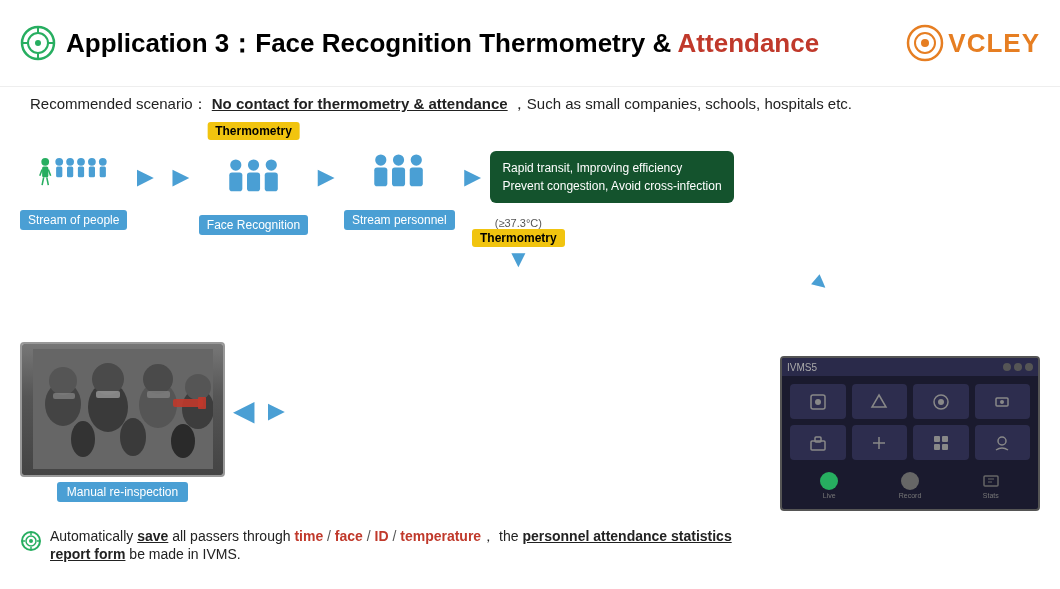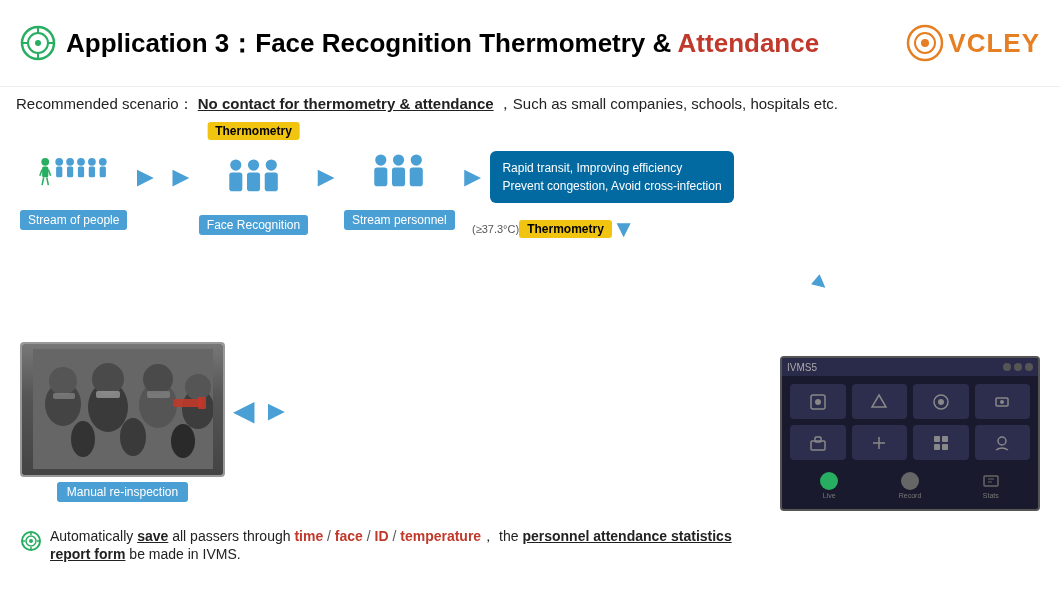--- a/index.html
+++ b/index.html
@@ -36,21 +36,21 @@
     .logo {
       margin-left: auto;
       font-size: 28px;
       font-weight: bold;
       color: #e67e22;
       letter-spacing: 1px;
     }
 
     
     .scenario-bar {
-      padding: 8px 16px;
+      padding: 8px 30px;
       font-size: 15px;
       color: #222;
     }
     .scenario-bar .underline {
       text-decoration: underline;
       font-weight: bold;
     }
 
     
     .diagram {
@@ -101,21 +101,21 @@
       border-radius: 3px;
       position: absolute;
       top: -18px;
       left: 50%;
       transform: translateX(-50%);
       white-space: nowrap;
     }
 
     
     .green-box {
-      background: #0369a1;
+      background: #14532d;
       color: #fff;
       font-size: 12px;
       padding: 8px 12px;
       border-radius: 6px;
       line-height: 1.5;
       margin-bottom: 22px;
       white-space: nowrap;
     }
     .photo-label {
       background: #4a9fd4;
@@ -318,21 +318,21 @@
 
     <div class="arrow-right">►</div>
 
     <div class="green-box">
       <div>Rapid transit, Improving efficiency</div>
       <div>Prevent congestion, Avoid cross-infection</div>
     </div>
 
   </div>
 
-  <div style="position:absolute; left:472px; top:95px; display:flex; flex-direction:row; align-items:center;">
+  <div style="position:absolute; left:472px; top:95px; display:flex; flex-direction:column; align-items:center;">
     <div style="font-size:11px; color:#555;">(≥37.3°C)</div>
     <div class="thermo-badge-small">Thermometry</div>
     <div style="font-size:24px; color:#4a9fd4; line-height:1;">▼</div>
   </div>
 
   <div style="position:absolute; right:228px; top:148px; font-size:22px; color:#4a9fd4; transform:rotate(40deg);">►</div>
 
   <div style="position:absolute; top:210px; left:20px; right:20px; display:flex; align-items:center; gap:8px;">
 
     <div style="display:flex;flex-direction:column;align-items:center;">

